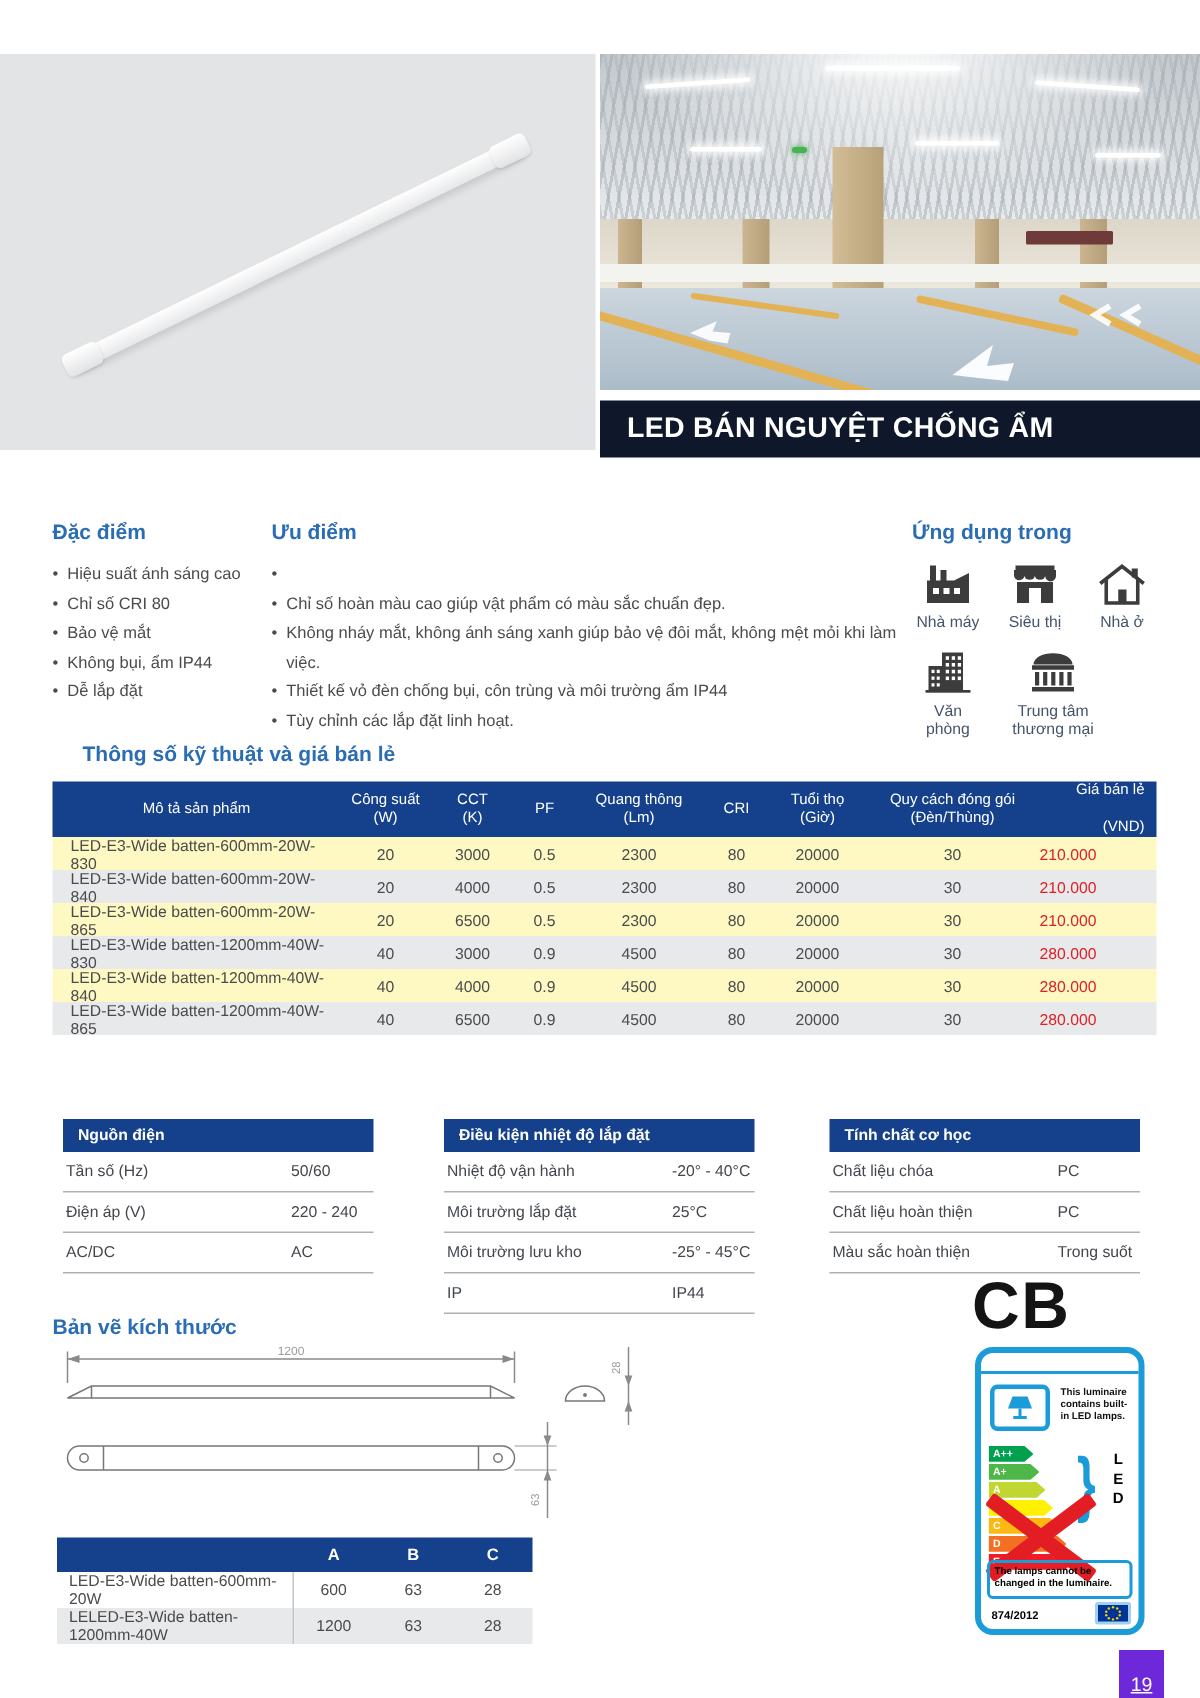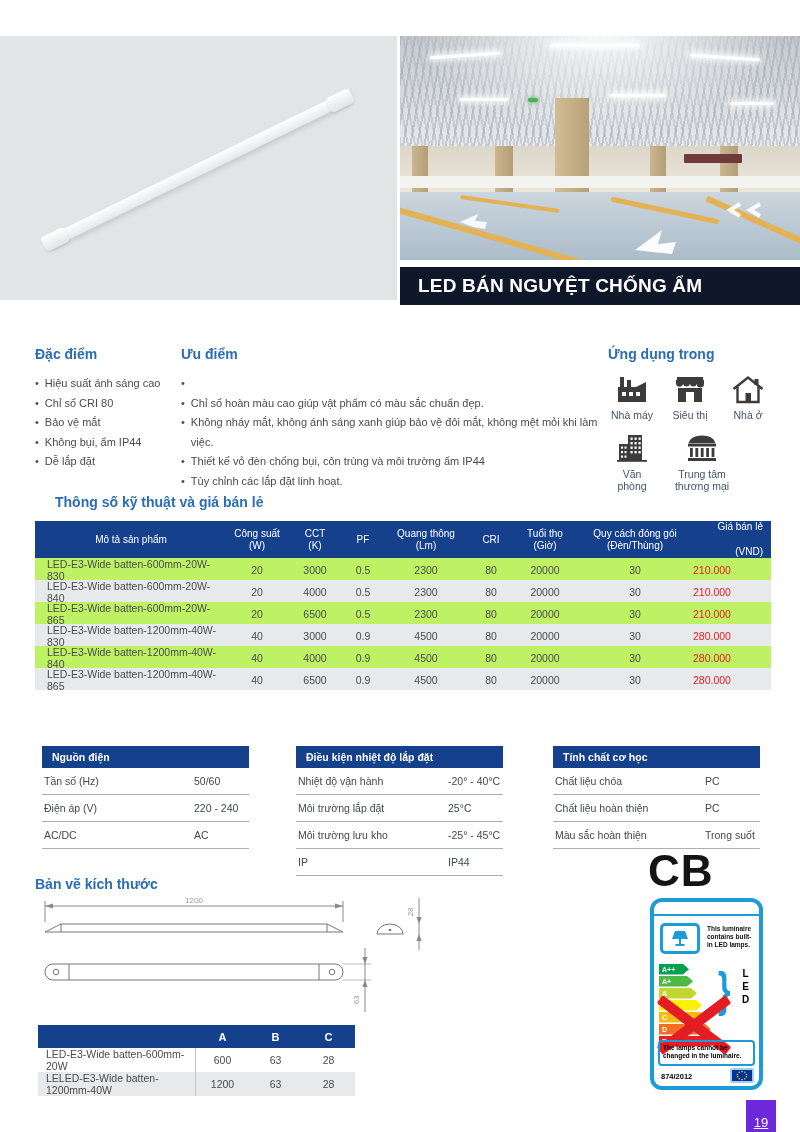--- a/index.html
+++ b/index.html
@@ -52,21 +52,21 @@
   .app-label{font-size:10.5px;color:#44546a;text-align:center;line-height:12px;}
 
   
   .specs-title{position:absolute;left:35px;top:494px;margin-left:20px;}
   .spec-table{position:absolute;left:35px;top:521px;width:736px;}
   .grid9{display:grid;grid-template-columns:192px 60px 56px 40px 86px 44px 64px 116px 78px;}
   .spec-head{background:#15418c;height:37px;}
   .spec-head .th{display:flex;flex-direction:column;align-items:center;justify-content:center;
                  color:#fff;font-size:10px;line-height:12px;text-align:center;}
   .spec-head .th:last-child{align-items:flex-end;padding-right:8px;box-sizing:border-box;justify-content:space-between;}
-  .spec-body .tr{height:22px;align-items:center;font-size:10.5px;color:#4b4b4d;background:#bef264;}
+  .spec-body .tr{height:22px;align-items:center;font-size:10.5px;color:#4b4b4d;background:#fef9c3;}
   .spec-body .tr.alt{background:#e8e9ea;}
   .td{text-align:center;}
   .td.c0{text-align:left;padding-left:12px;}
   .td.c8{text-align:left;padding-right:10px;color:#dd2127;}
 
   
   .mini{position:absolute;top:746px;width:207px;}
   .mini-head{background:#15418c;color:#fff;font-size:10.5px;font-weight:bold;height:22px;
              display:flex;align-items:center;padding-left:10px;}
   .mrow{display:flex;height:26px;align-items:center;border-bottom:1px solid #abb1b7;

